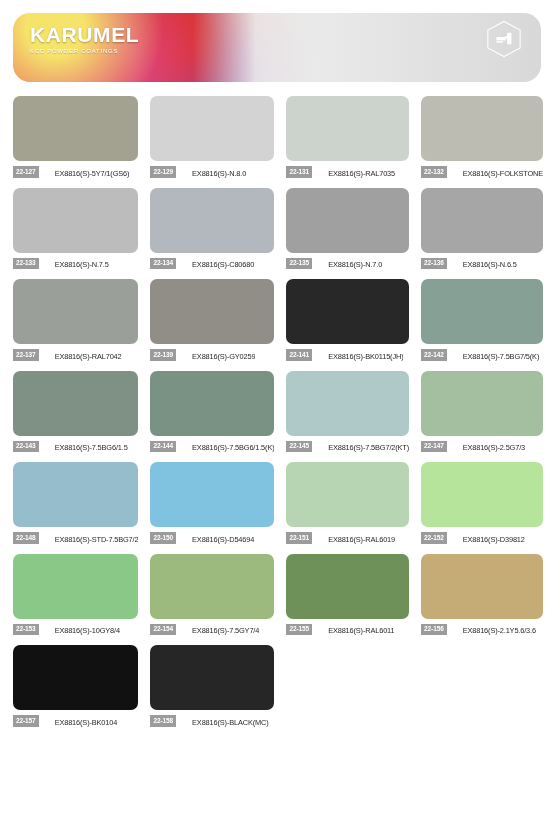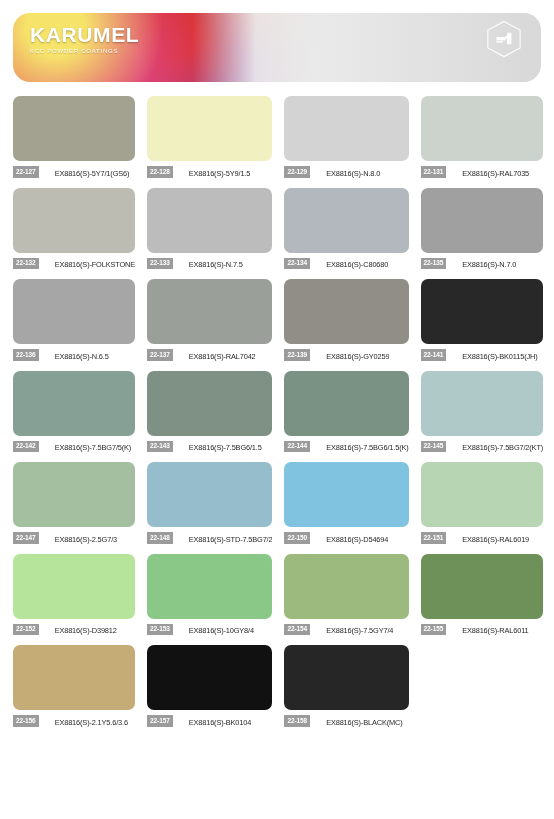--- a/index.html
+++ b/index.html
@@ -130,27 +130,20 @@
 
 <div class="grid" id="grid">
     <div class="cell">
       <div class="chip" style="background: rgb(163, 161, 143);"></div>
       <div class="caption">
         <span class="code">22-127</span>
         <span class="cname">EX8816(S)-5Y7/1(GS6)</span>
       </div>
     </div>
     <div class="cell">
-      <div class="chip" style="background: rgb(241, 240, 192);"></div>
-      <div class="caption">
-        <span class="code">22-128</span>
-        <span class="cname">EX8816(S)-5Y9/1.5</span>
-      </div>
-    </div>
-    <div class="cell">
       <div class="chip" style="background: rgb(211, 211, 212);"></div>
       <div class="caption">
         <span class="code">22-129</span>
         <span class="cname">EX8816(S)-N.8.0</span>
       </div>
     </div>
     <div class="cell">
       <div class="chip" style="background: rgb(204, 211, 205);"></div>
       <div class="caption">
         <span class="code">22-131</span>

